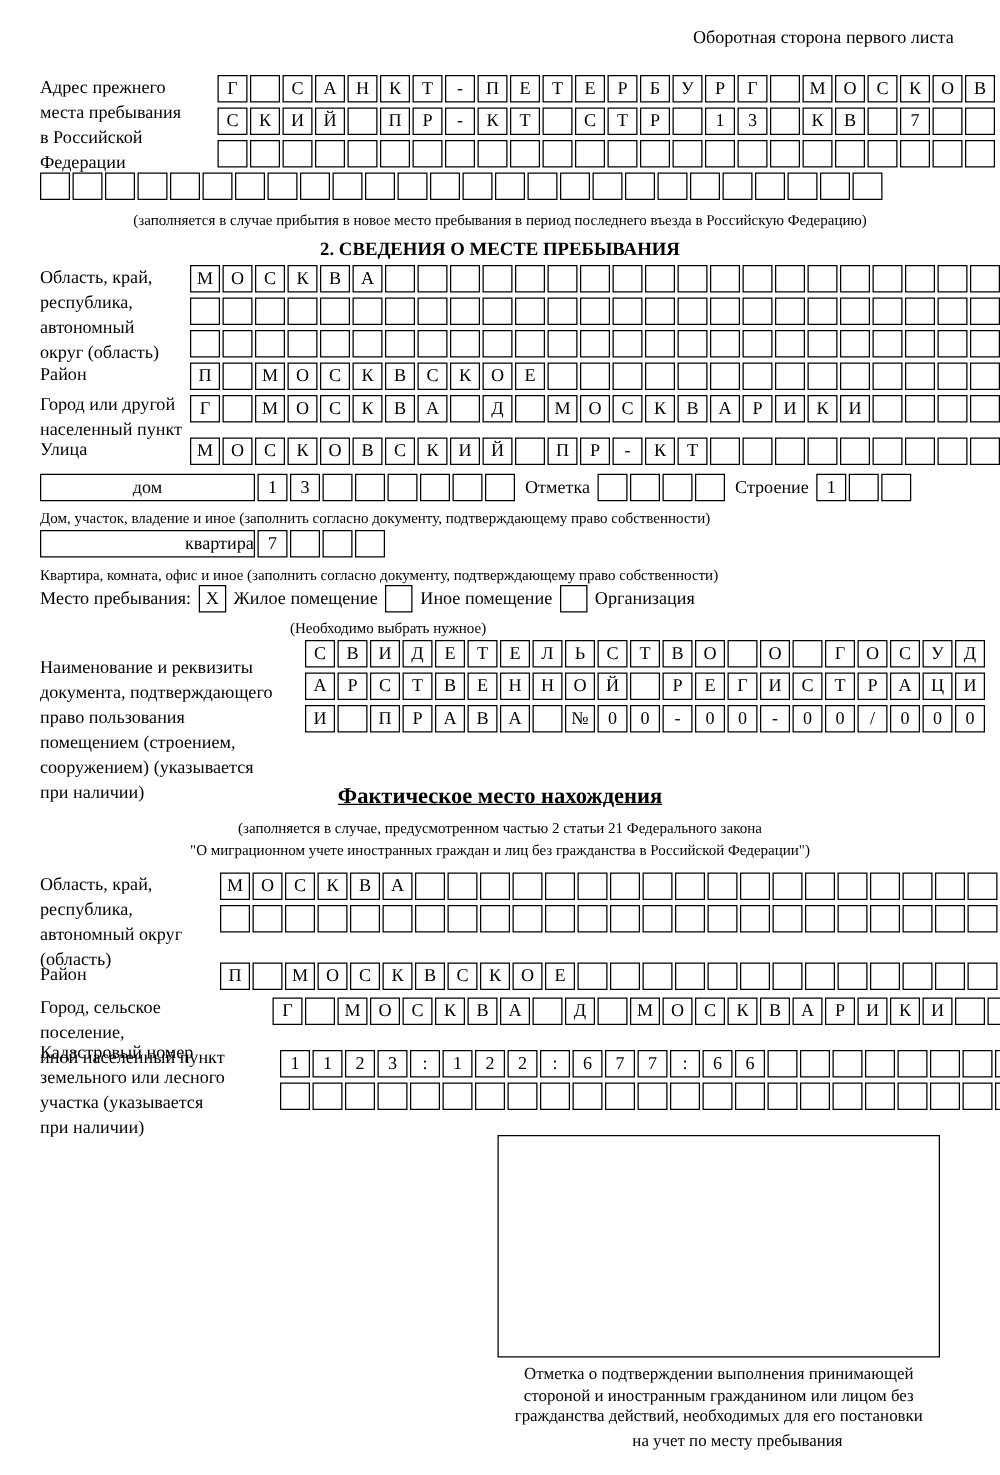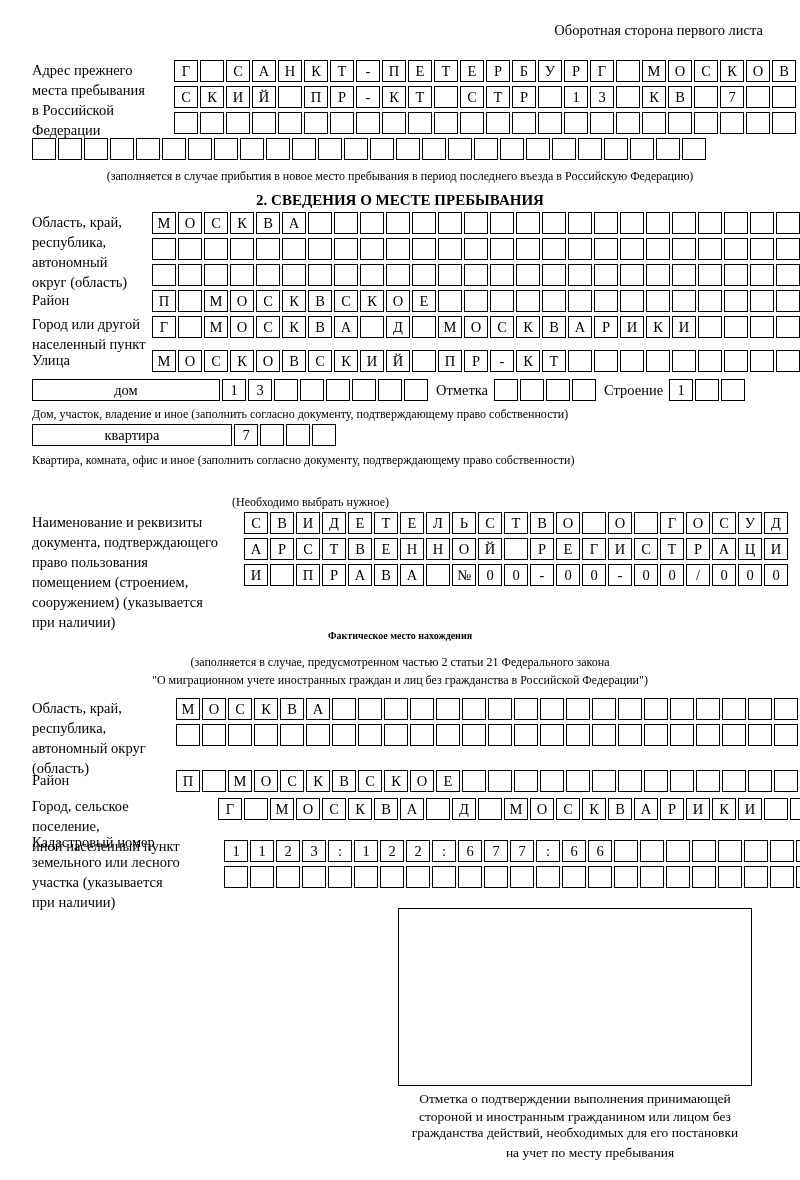--- a/index.html
+++ b/index.html
@@ -389,21 +389,21 @@
       <div class="cell"></div>
       <div class="cell"></div>
       <div class="cell"></div>
       <div class="cell"></div>
       <div class="cell"></div>
       <div class="cell"></div>
       <div class="cell"></div>
     </div>
 
   <div class="row" style="left:32px; top:379px;">
-    <div class="wide-box" style="width:188px;">дом</div>
+    <div class="wide-box" style="width:172px;">дом</div>
     <div id="s2-house" style="display:flex;">
         <div class="cell">1</div>
         <div class="cell">3</div>
         <div class="cell"></div>
         <div class="cell"></div>
         <div class="cell"></div>
         <div class="cell"></div>
         <div class="cell"></div>
         <div class="cell"></div>
       </div>
@@ -418,34 +418,43 @@
     <div id="s2-stroenie" style="display:flex;">
         <div class="cell">1</div>
         <div class="cell"></div>
         <div class="cell"></div>
       </div>
   </div>
 
   <div class="lbl small" style="left:32px; top:404px; width:736px;">Дом, участок, владение и иное (заполнить согласно документу, подтверждающему право собственности)</div>
 
   <div class="row" style="left:32px; top:424px;">
-    <div class="wide-box" style="width:200px;">квартира</div>
+    <div class="wide-box" style="width:172px;text-align:right;">квартира</div>
     <div id="s2-flat" style="display:flex;">
         <div class="cell">7</div>
         <div class="cell"></div>
         <div class="cell"></div>
         <div class="cell"></div>
       </div>
   </div>
 
   <div class="lbl small" style="left:32px; top:450px; width:736px;">Квартира, комната, офис и иное (заполнить согласно документу, подтверждающему право собственности)</div>
 
+  <div class="row" style="left:32px; top:468px; align-items:center;">
+    <div class="inline-label" style="padding-left:0;">Место пребывания:</div>
+    <div class="chk">X</div>
+    <div class="inline-label">Жилое помещение</div>
+    <div class="chk"></div>
+    <div class="inline-label">Иное помещение</div>
+    <div class="chk"></div>
+    <div class="inline-label">Организация</div>
+  </div>
   <div class="lbl small" style="left:232px; top:492px;">(Необходимо выбрать нужное)</div>
 
-  <div class="lbl" style="left:32px; top:512px; width:212px;">Наименование и реквизиты
+  <div class="lbl" style="left:32px; top:524px; width:212px;">Наименование и реквизиты
 документа, подтверждающего
 право пользования
 помещением (строением,
 сооружением) (указывается
 при наличии)</div>
   <div class="row" id="s2-doc1" style="left:244px; top:512px;">
       <div class="cell">С</div>
       <div class="cell">В</div>
       <div class="cell">И</div>
       <div class="cell">Д</div>
@@ -507,21 +516,21 @@
       <div class="cell">0</div>
       <div class="cell">-</div>
       <div class="cell">0</div>
       <div class="cell">0</div>
       <div class="cell">/</div>
       <div class="cell">0</div>
       <div class="cell">0</div>
       <div class="cell">0</div>
     </div>
 
-  <div class="lbl-c bold" style="left:32px; top:626px; width:736px; font-size:10px;">Фактическое место нахождения</div>
+  <div class="lbl-c bold" style="left:32px; top:626px; width:736px; font-size:18px;text-decoration:underline;">Фактическое место нахождения</div>
   <div class="lbl-c small" style="left:32px; top:652px; width:736px;">(заполняется в случае, предусмотренном частью 2 статьи 21 Федерального закона</div>
   <div class="lbl-c small" style="left:32px; top:670px; width:736px;">"О миграционном учете иностранных граждан и лиц без гражданства в Российской Федерации")</div>
 
   <div class="lbl" style="left:32px; top:698px; width:150px;">Область, край,
 республика,
 автономный округ
 (область)</div>
   <div class="row" id="s3-reg1" style="left:176px; top:698px;">
       <div class="cell">М</div>
       <div class="cell">О</div>

